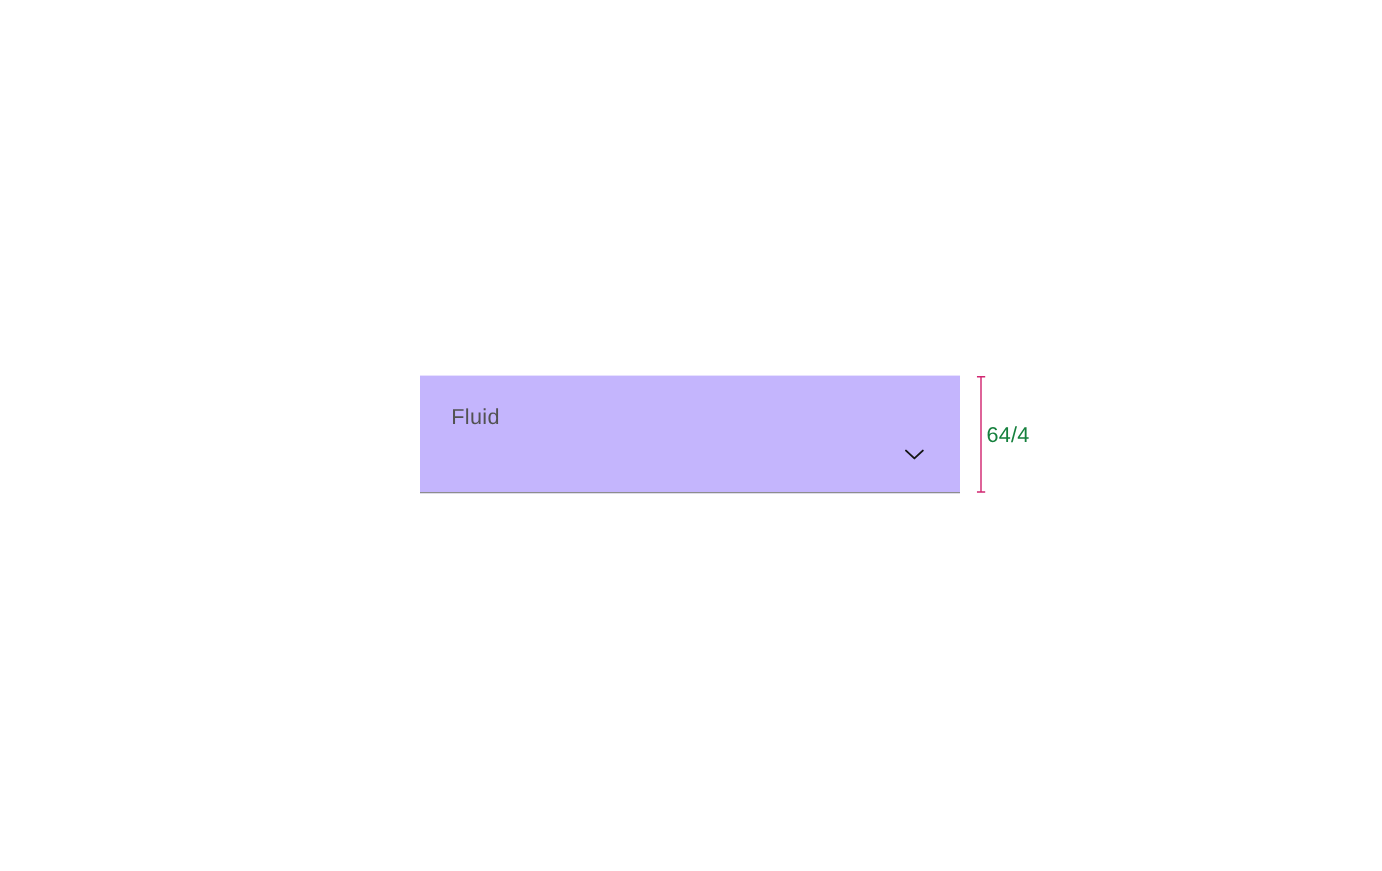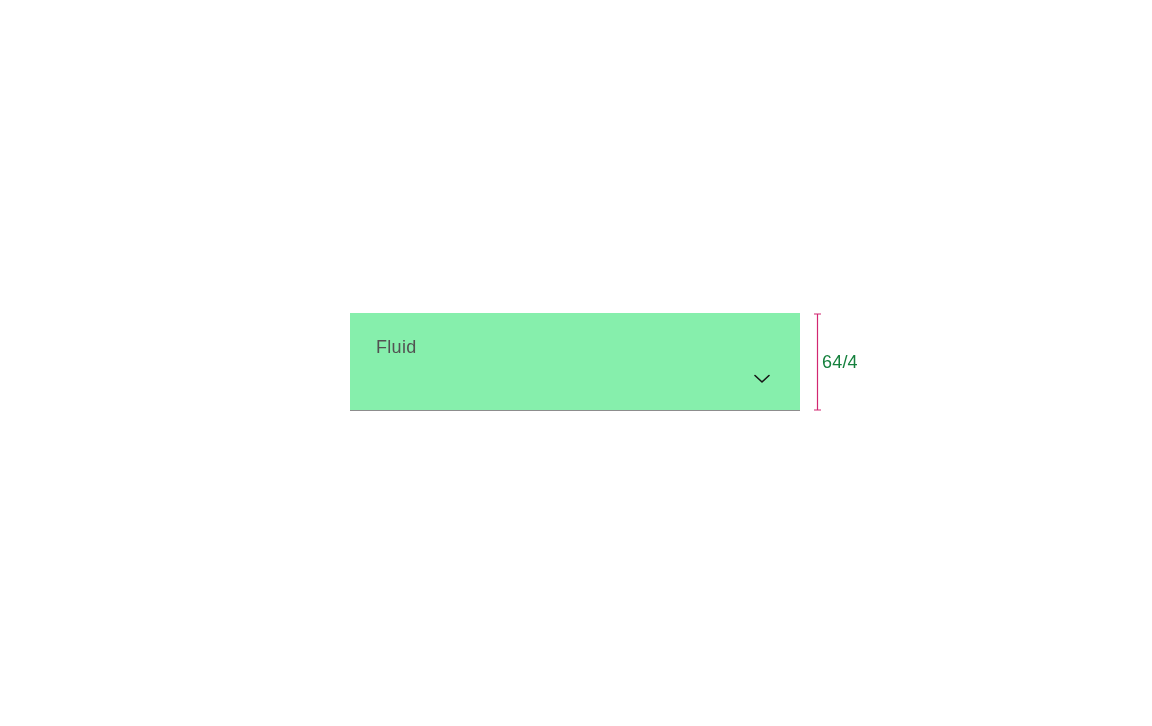--- a/index.html
+++ b/index.html
@@ -17,21 +17,21 @@
     .container {
       position: absolute;
       left: 350px;
       top: 313px;
       display: flex;
       align-items: center;
     }
     .dropdown {
       width: 450px;
       height: 98px;
-      background: #86efac;
+      background: #c4b5fd;
       border-bottom: 1px solid #8d8d8d;
       position: relative;
       cursor: pointer;
     }
     .dropdown-label {
       position: absolute;
       left: 26px;
       top: 24px;
       font-size: 18px;
       color: #525252;

